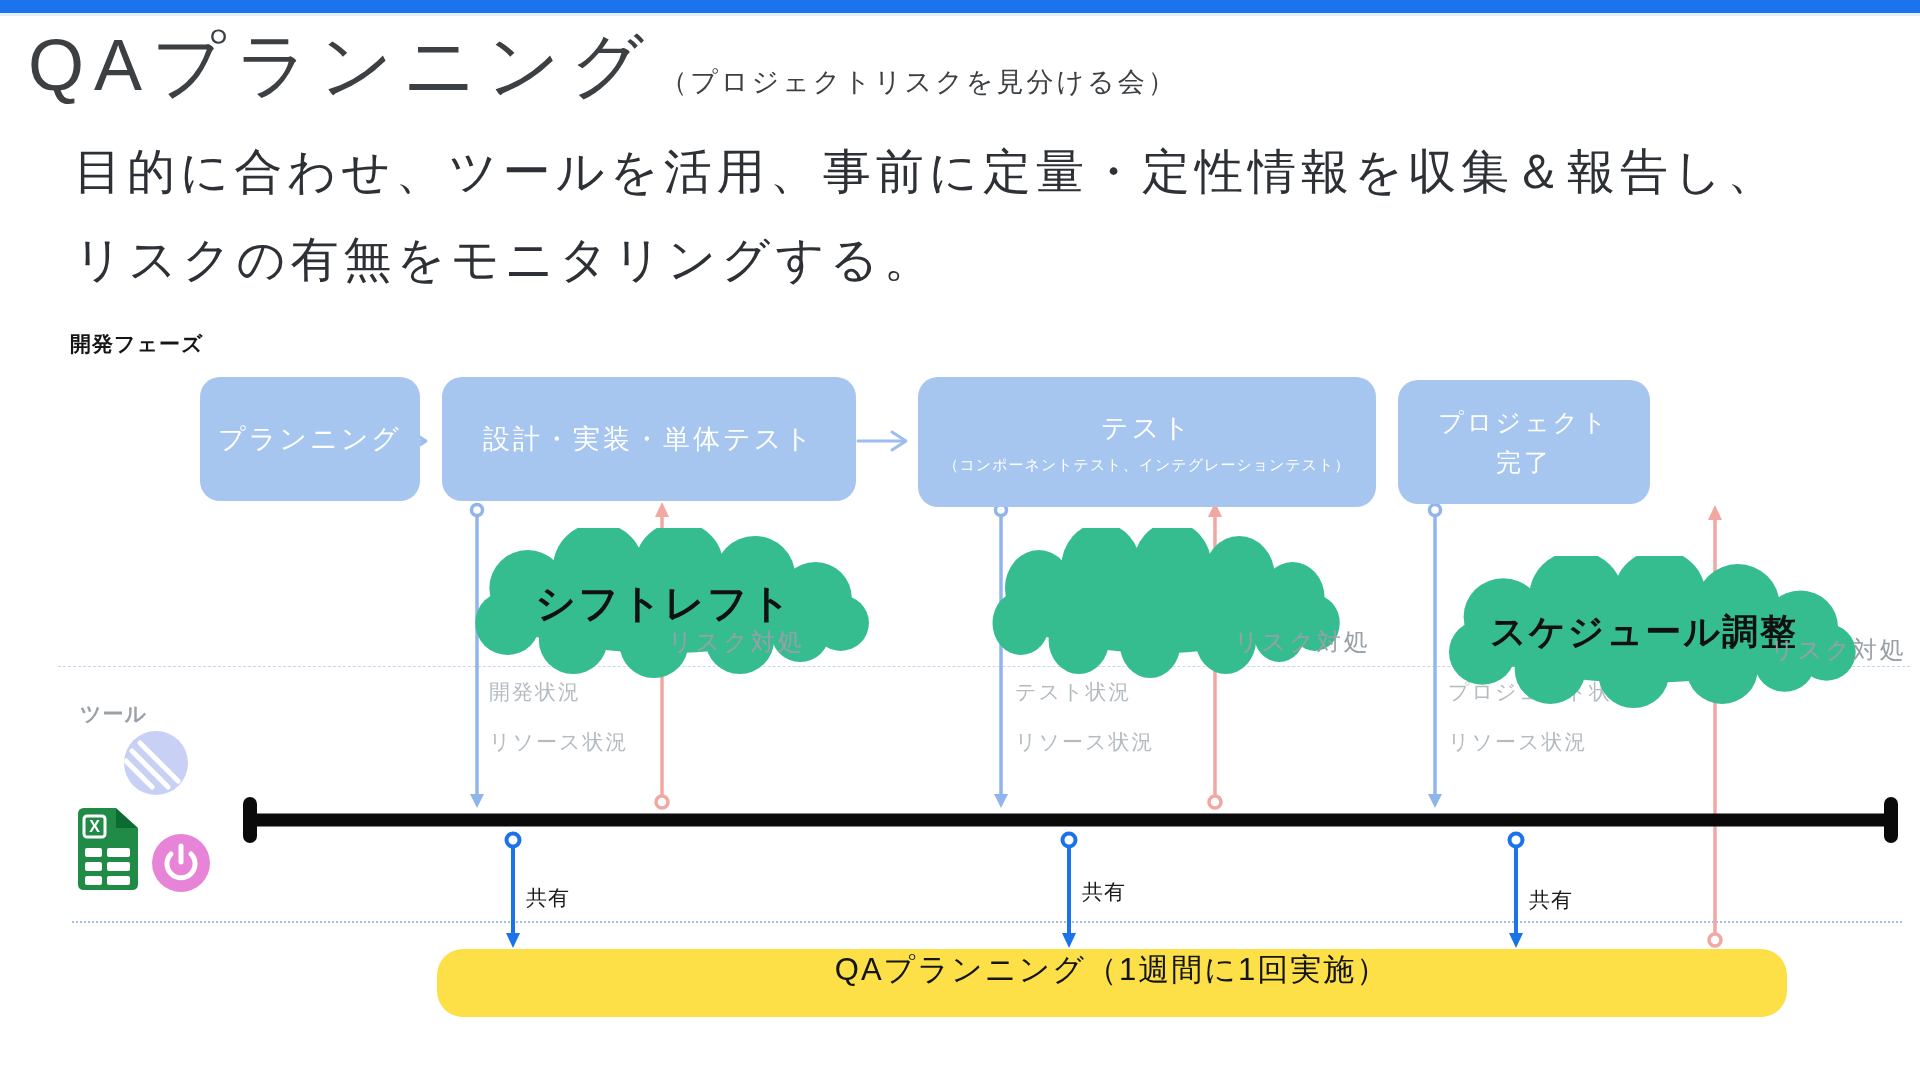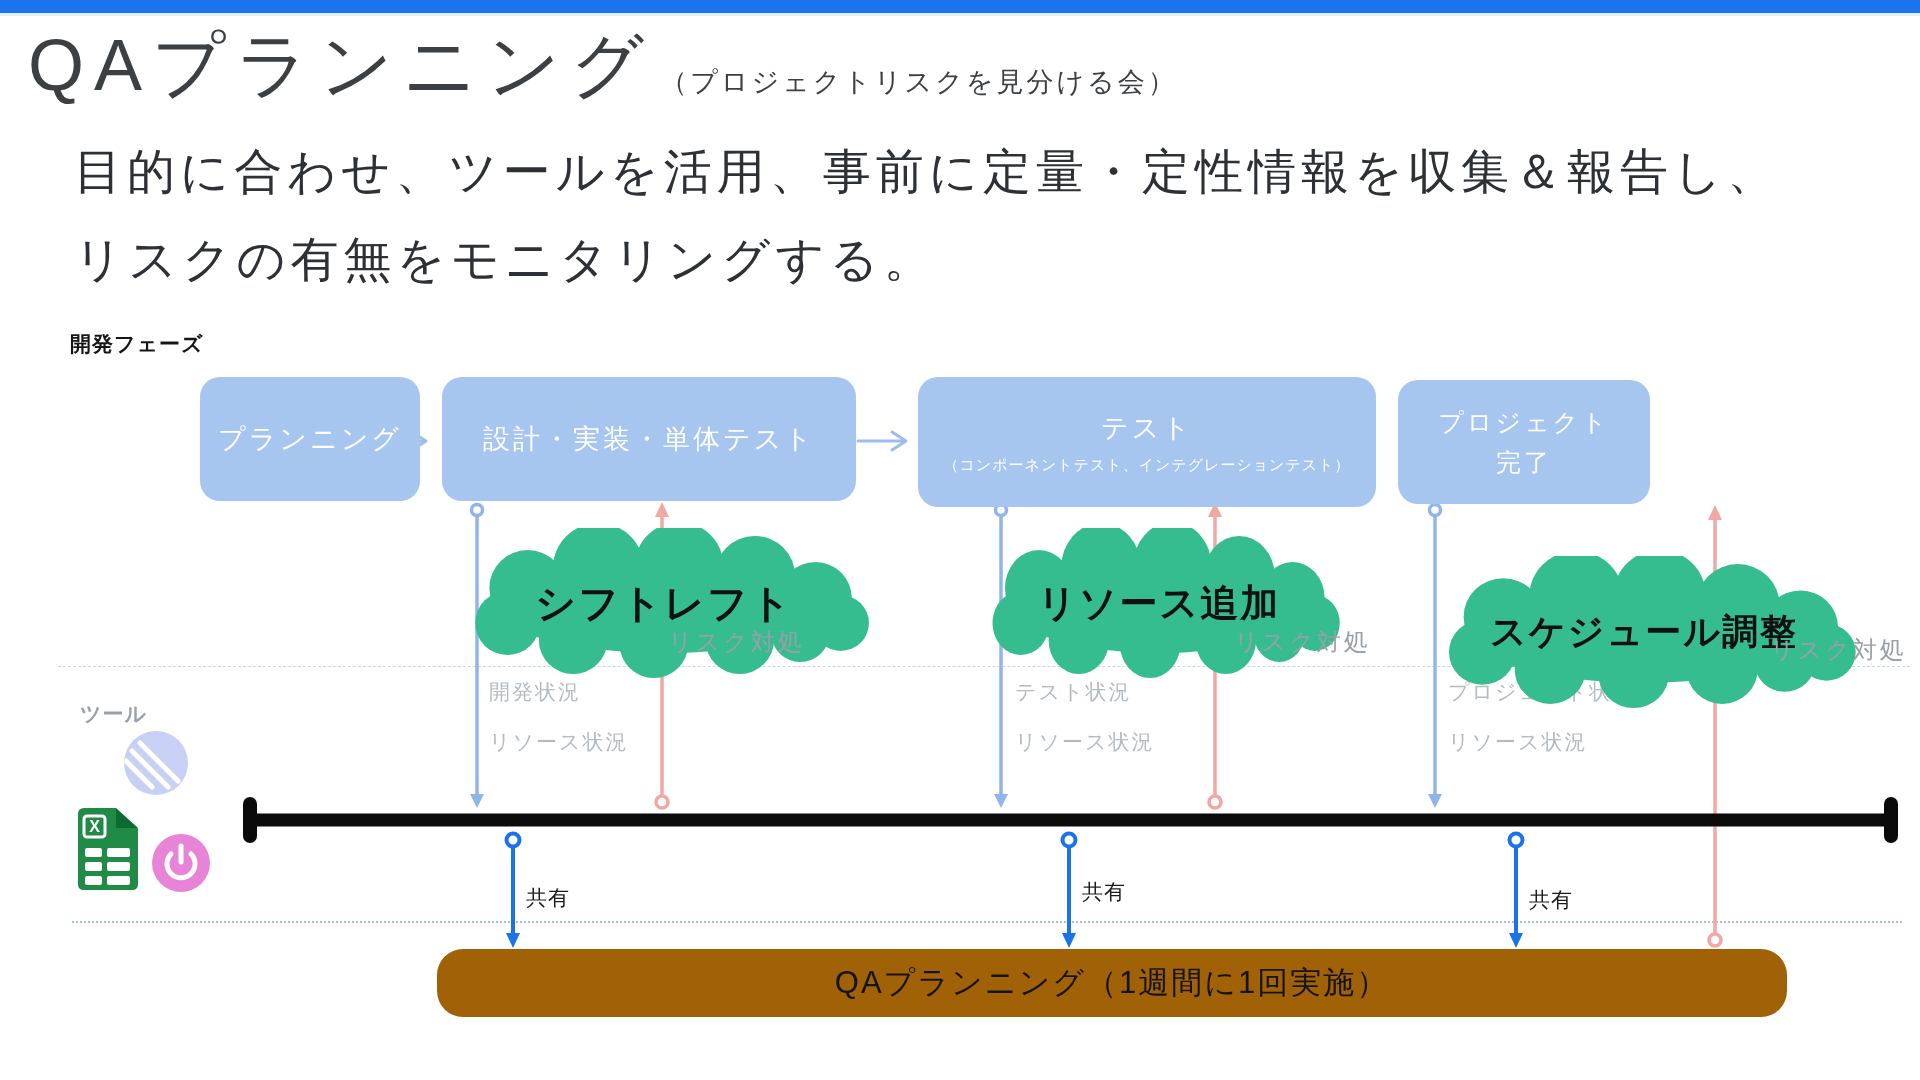--- a/index.html
+++ b/index.html
@@ -55,22 +55,22 @@
   
   .share-label{font-size:21px;color:#1b1b1b;letter-spacing:1px;z-index:5;}
   #share-1{left:526px;top:884px;} #share-2{left:1082px;top:878px;} #share-3{left:1529px;top:886px;}
   
   #icon-striped{left:124px;top:731px;width:64px;height:64px;z-index:2;}
   #icon-sheet{left:76px;top:806px;width:64px;height:86px;z-index:2;}
   #icon-power{left:152px;top:834px;width:58px;height:58px;z-index:2;}
   
   #connectors{left:0;top:0;width:1920px;height:1080px;z-index:2;pointer-events:none;}
   
-  #qa-bar{left:437px;top:949px;width:1350px;height:68px;background:#a16207;border-radius:26px;
-          display:flex;align-items:center;justify-content:center;z-index:5;}
+  #qa-bar{left:437px;top:949px;width:1350px;height:68px;background:#fde047;border-radius:26px;
+          display:flex;align-items:flex-start;justify-content:center;z-index:5;}
   #qa-bar span{font-size:31px;color:#141414;letter-spacing:2px;}
   
   #footer{left:437px;top:1034px;width:1350px;text-align:center;font-size:27px;color:#222;letter-spacing:2px;z-index:5;}
   #footer .em{font-weight:bold;}
 </style>
 </head>
 <body>
 
 <div id="slide">
 
@@ -188,21 +188,20 @@
         <circle cx="300" cy="48" r="40"></circle>
           <circle cx="360" cy="70" r="36"></circle>
           <circle cx="385" cy="95" r="28"></circle>
         <circle cx="55" cy="95" r="32"></circle>
           <circle cx="120" cy="112" r="34"></circle>
           <circle cx="200" cy="116" r="34"></circle>
         <circle cx="285" cy="112" r="34"></circle>
           <circle cx="345" cy="105" r="29"></circle>
       </g>
     </svg>
-    <span class="cloud-label">リソース追加</span>
   </div>
   <div id="cloud-3" class="abs cloud">
     <svg viewBox="0 0 420 150" preserveAspectRatio="none">
       <g fill="#35bd90">
         <ellipse cx="210" cy="80" rx="165" ry="45"></ellipse>
         <circle cx="75" cy="60" r="38"></circle>
           <circle cx="145" cy="40" r="45"></circle>
           <circle cx="225" cy="38" r="44"></circle>
         <circle cx="300" cy="48" r="40"></circle>
           <circle cx="360" cy="70" r="36"></circle>

